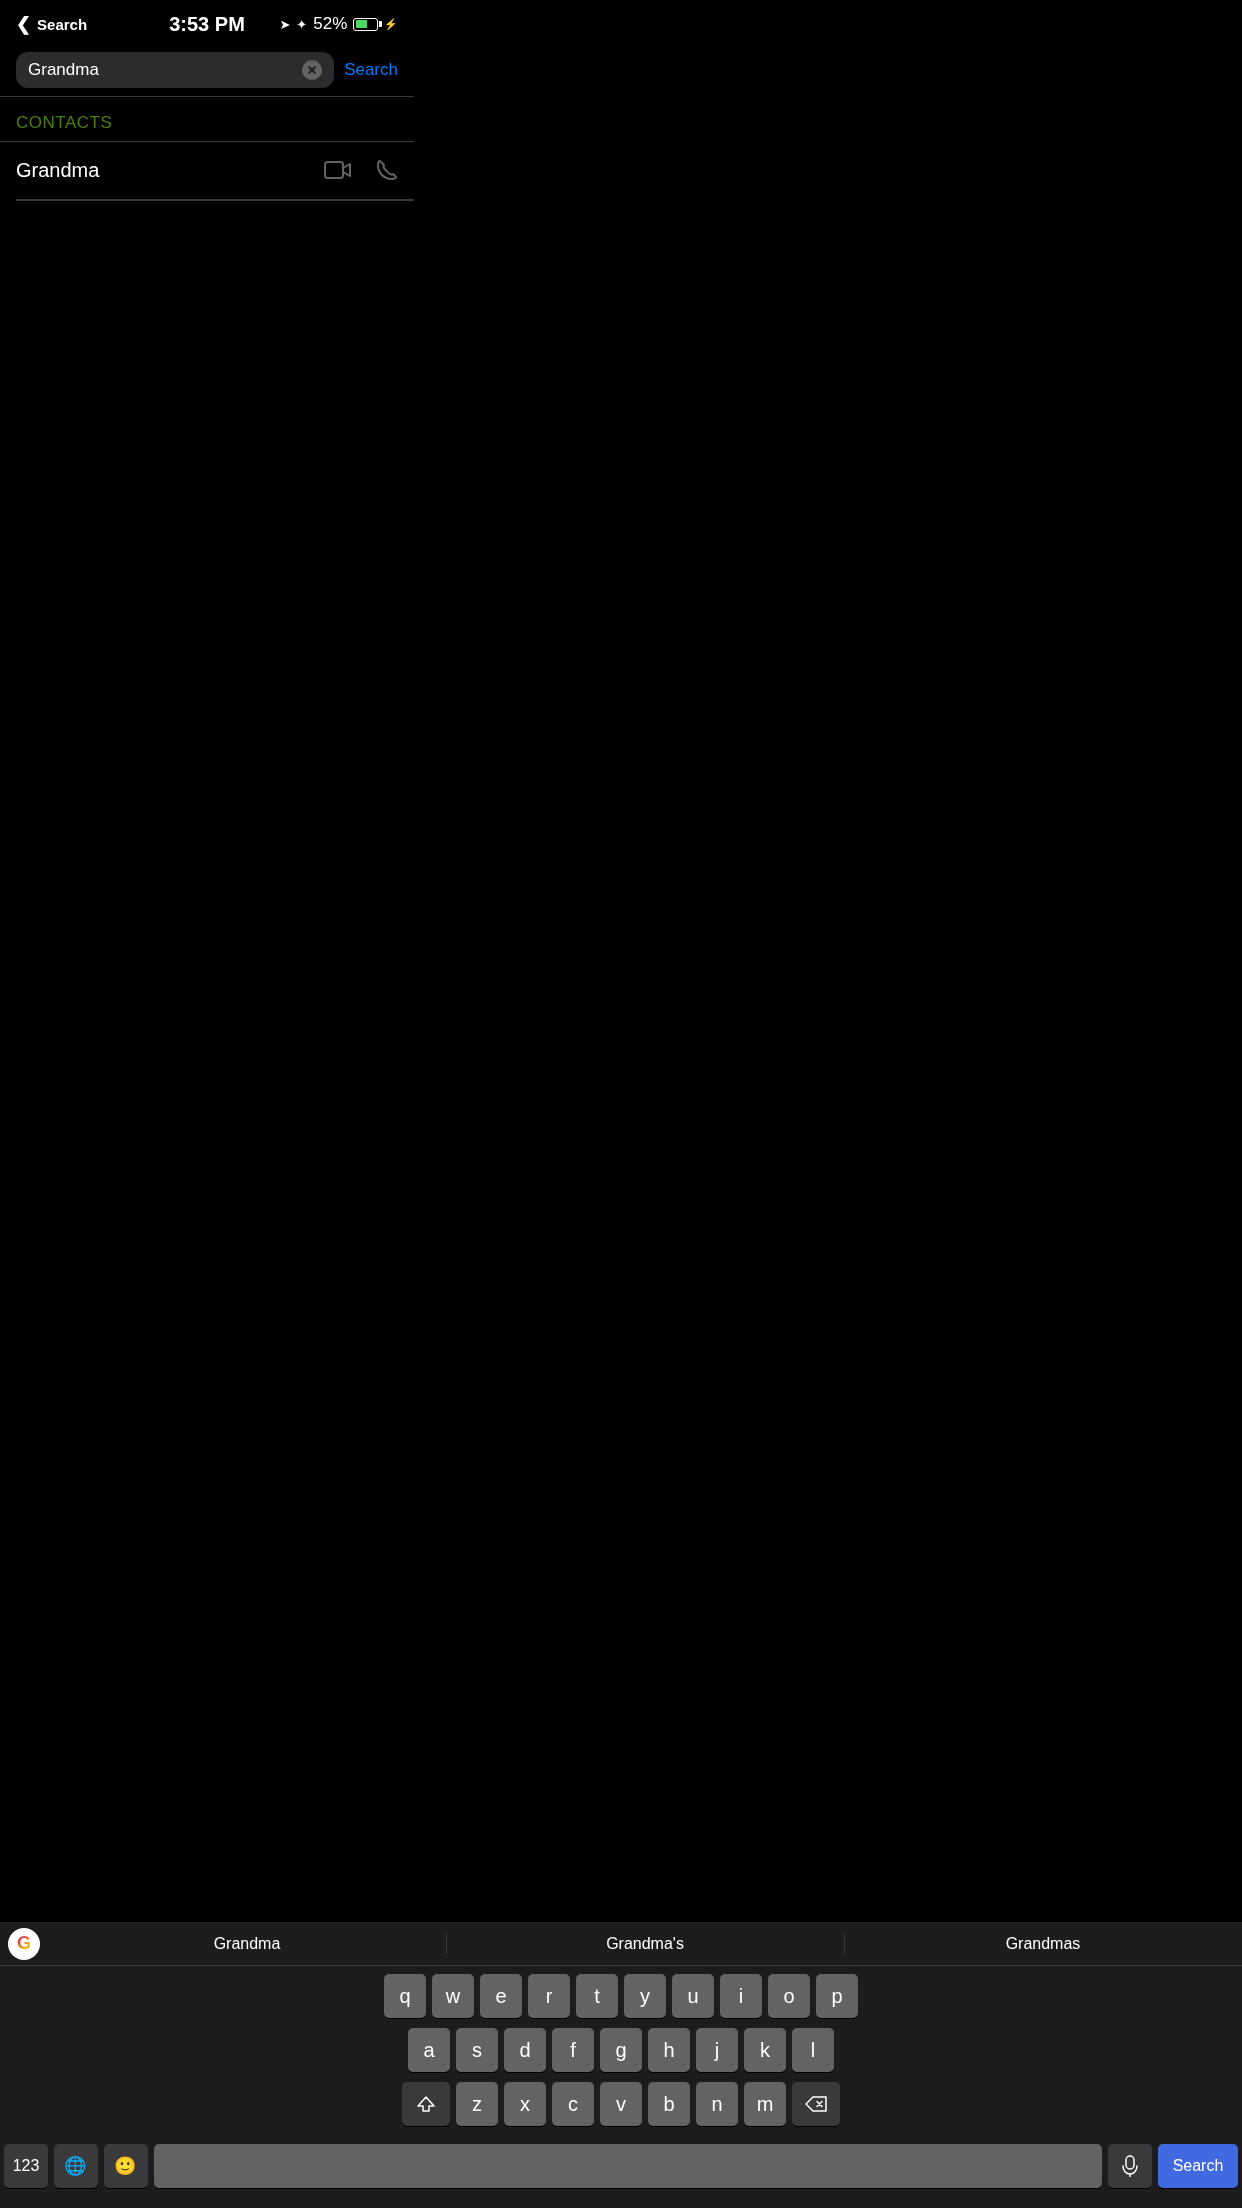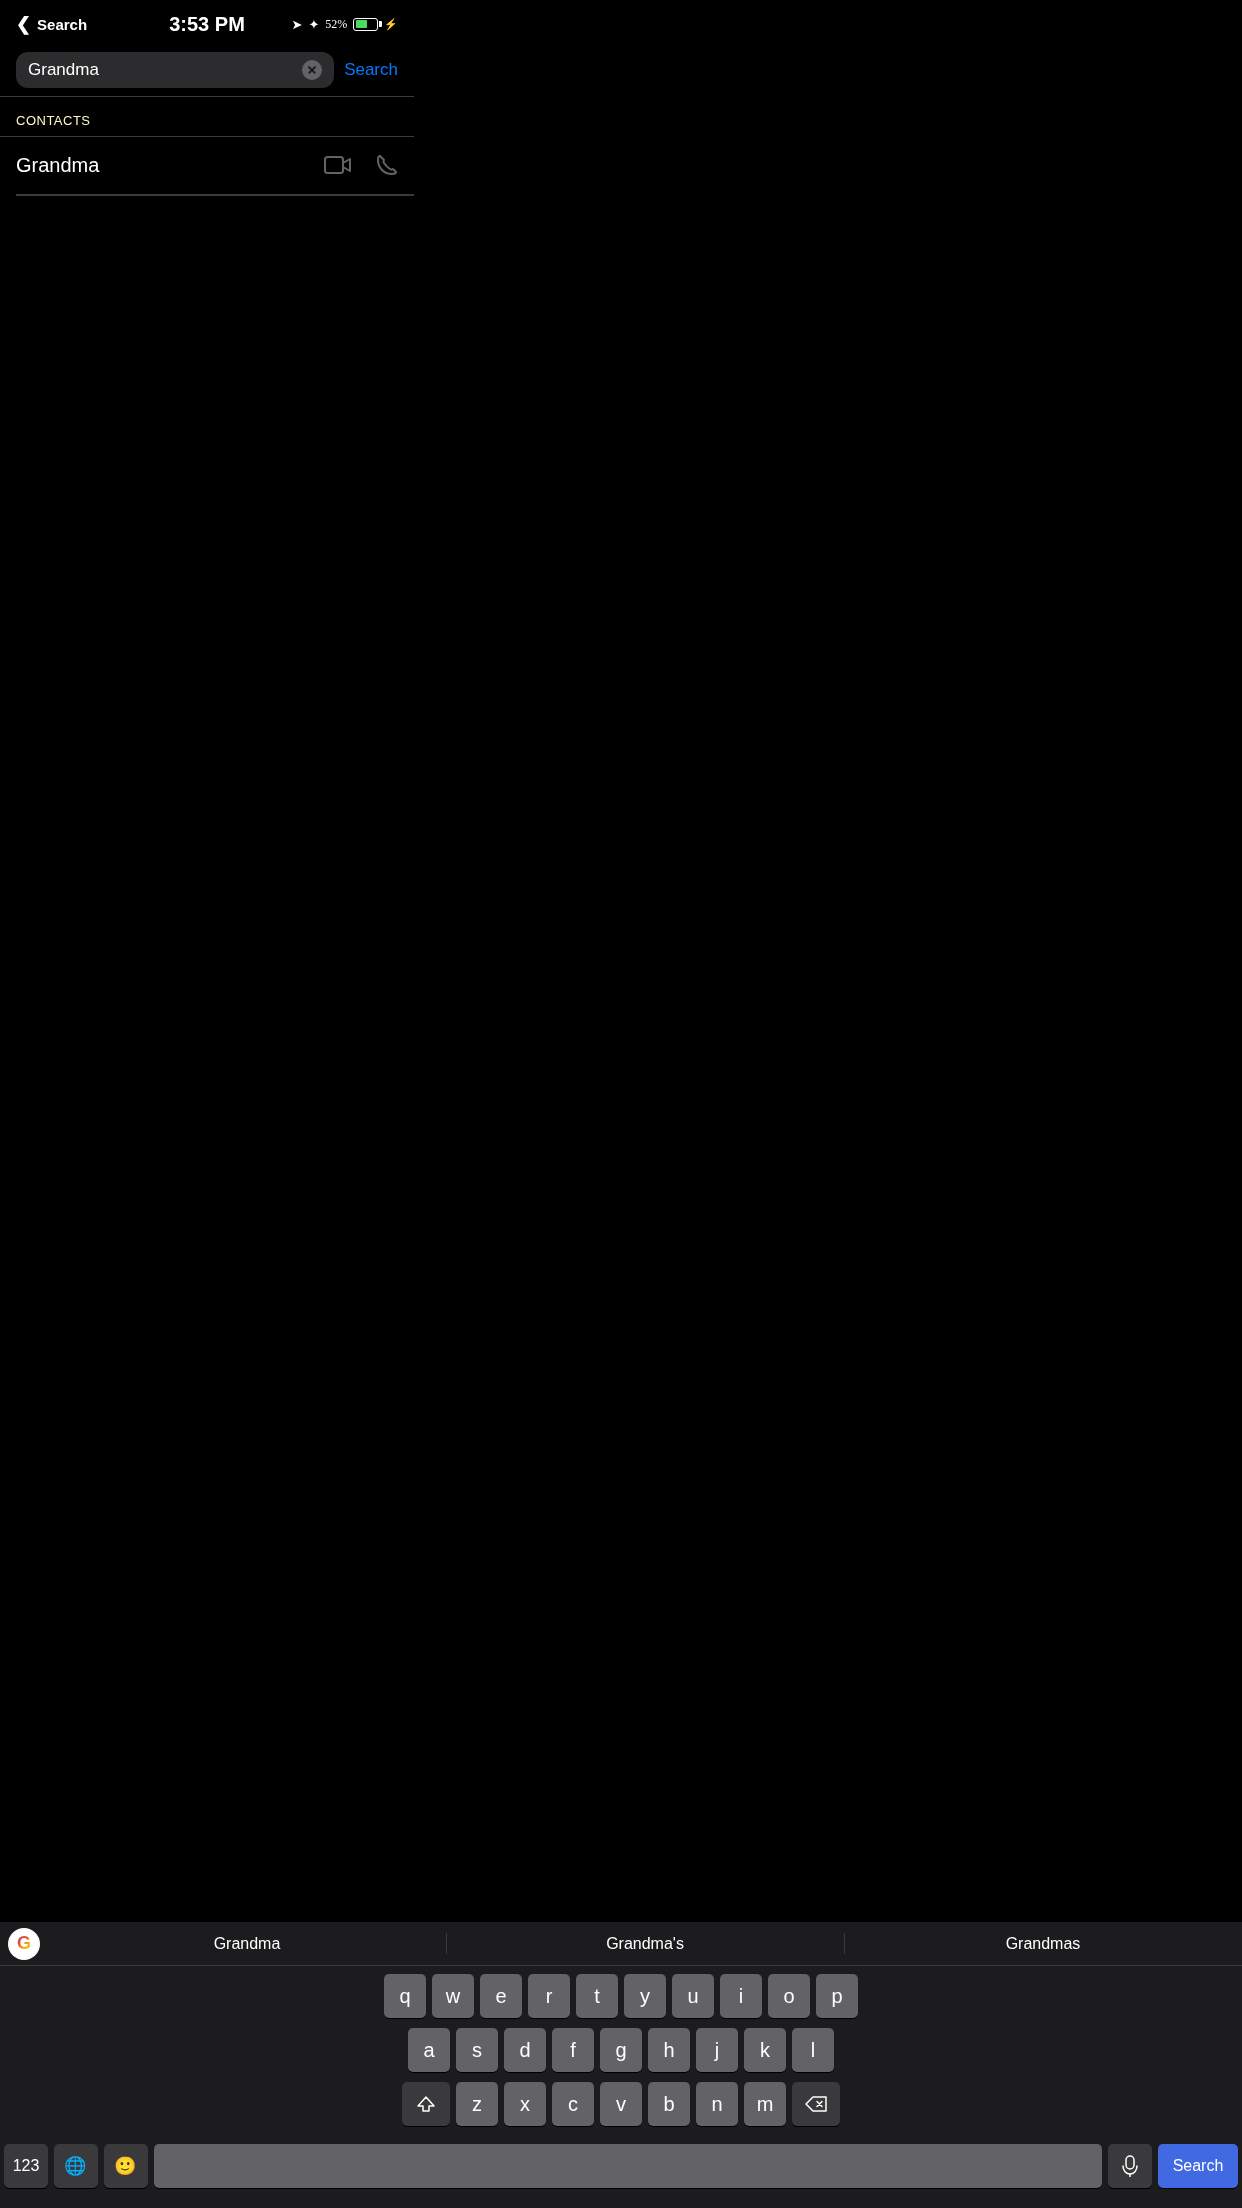--- a/index.html
+++ b/index.html
@@ -151,22 +151,22 @@
     
     .divider {
       height: 0.5px;
       background: #3a3a3c;
       margin: 0;
     }
 
     
     .section-header {
       padding: 16px 16px 8px;
-      color: #fef9c3;
-      font-size: 13px;
+      color: #4d7c0f;
+      font-size: 17px;
       font-weight: 500;
       letter-spacing: 0.5px;
     }
 
     .contact-row {
       display: flex;
       align-items: center;
       padding: 0 16px;
       height: 58px;
       position: relative;
@@ -420,21 +420,21 @@
 
 <div class="status-bar">
   <div class="status-left">
     <span class="back-arrow">❮</span>
     <span>Search</span>
   </div>
   <div class="status-center">3:53 PM</div>
   <div class="status-right">
     <span style="font-size:13px;">➤</span>
     <span style="font-size:13px;">✦</span>
-    <span style="font-size:12px;font-family:Liberation Serif, serif;">52%</span>
+    <span style="font-size:17px;">52%</span>
     <div class="battery-container">
       <div class="battery">
         <div class="battery-fill"></div>
       </div>
     </div>
     <span style="font-size:11px;">⚡</span>
   </div>
 </div>
 
 <div class="search-bar-container">

